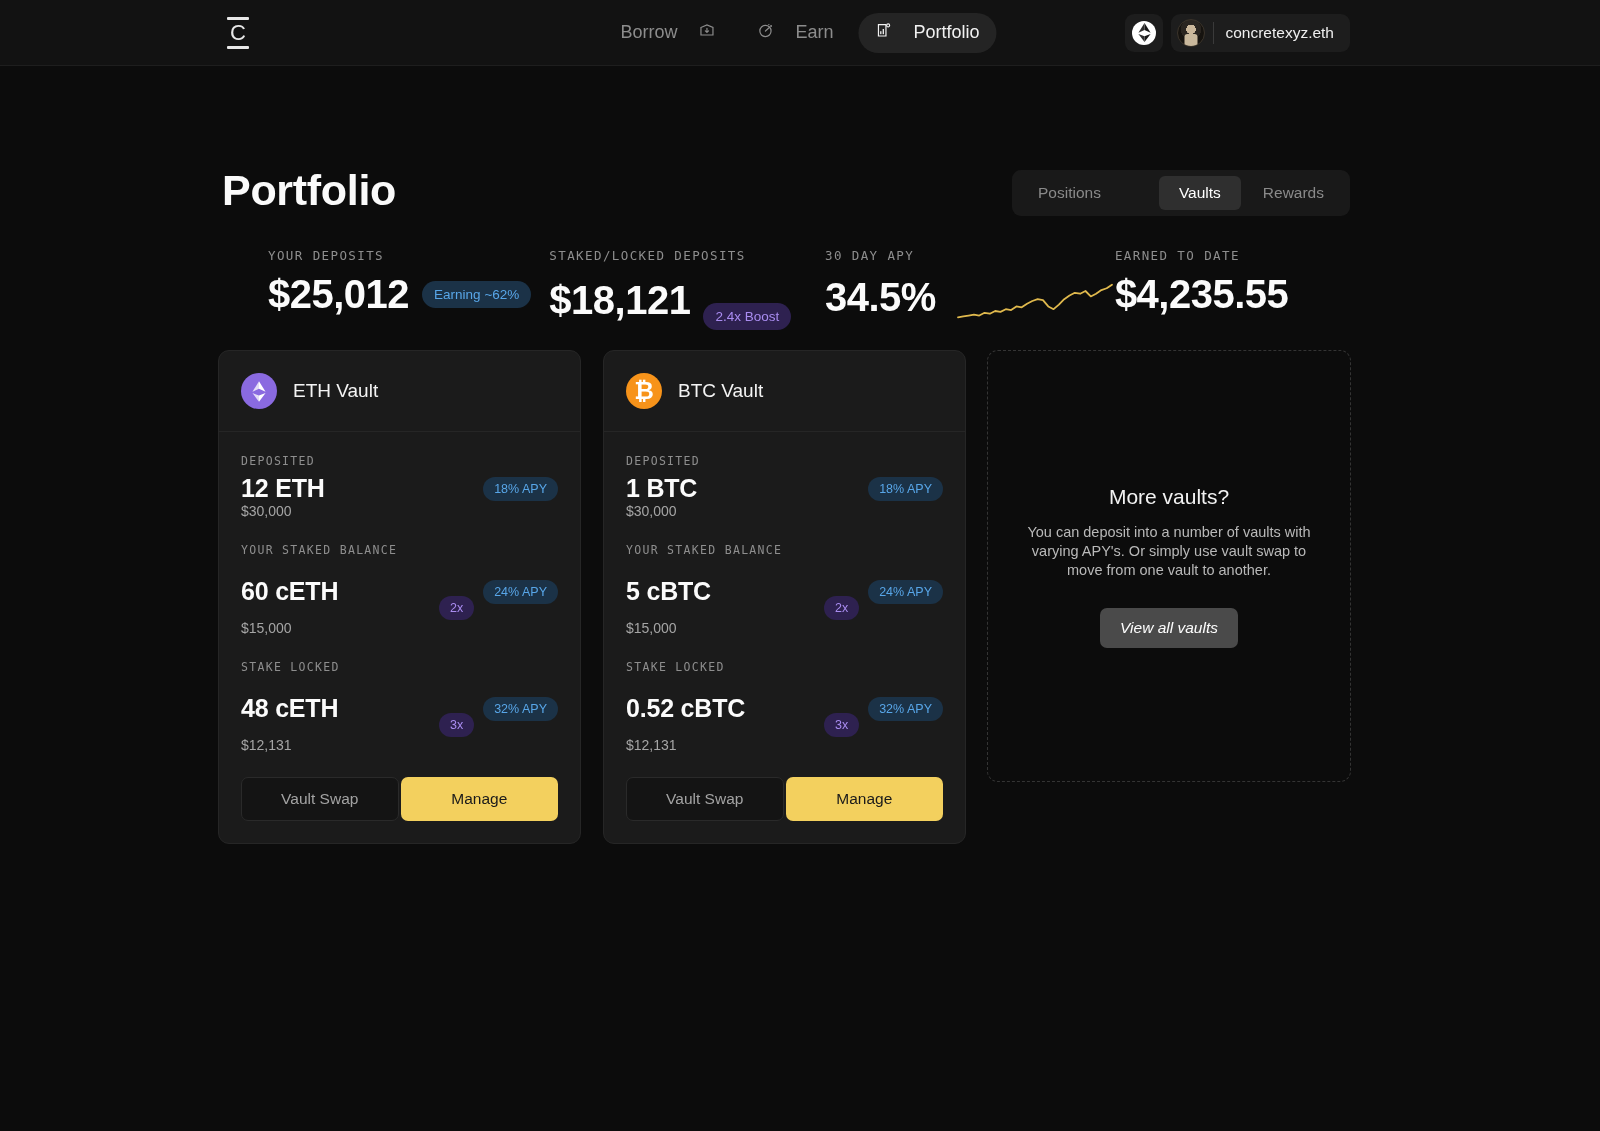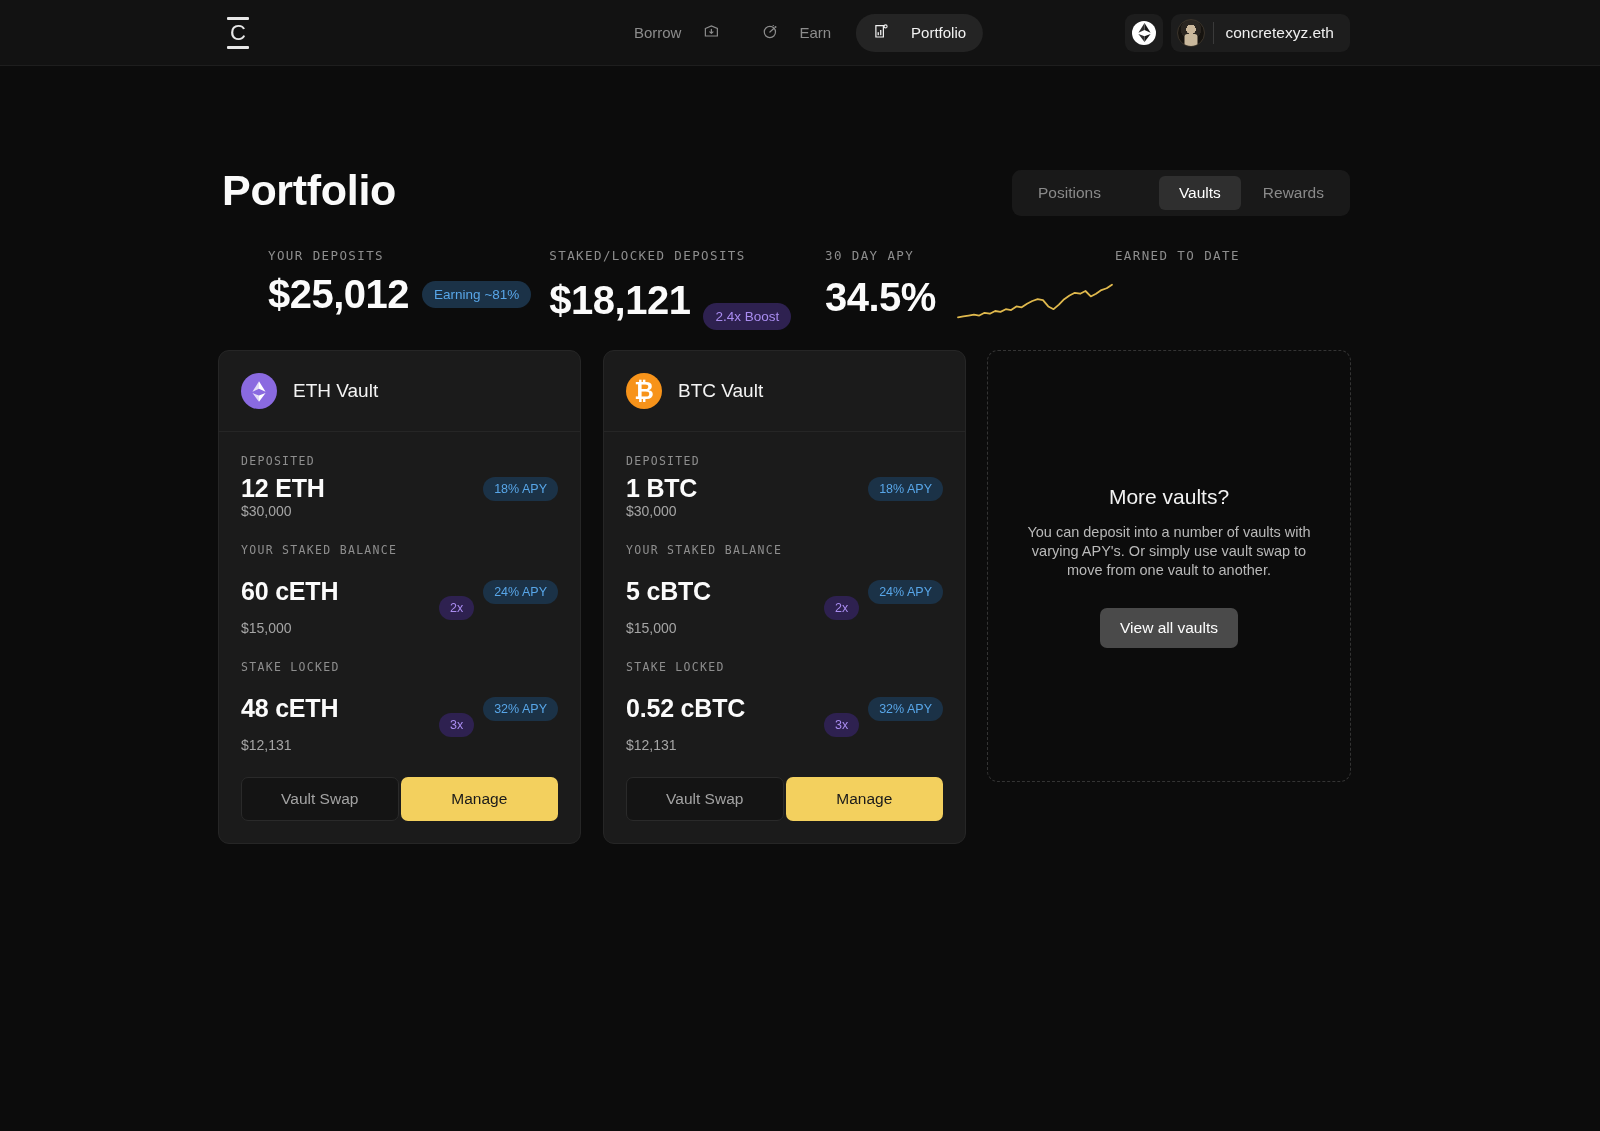--- a/index.html
+++ b/index.html
@@ -60,21 +60,21 @@
     align-items: center;
     gap: 8px;
   }
   .nav-item {
     display: flex;
     align-items: center;
     gap: 21px;
     padding: 9px 17px;
     border-radius: 20px;
     color: #8c8c8c;
-    font-size: 15px;
+    font-size: 18px;
     cursor: pointer;
   }
   .nav-item.active {
     background: #242424;
     color: #f2f2f2;
   }
   .nav-ico { display: block; }
 
   .header-right {
     position: absolute;
@@ -316,20 +316,21 @@
     text-align: center;
     margin-bottom: 28px;
   }
   .empty-btn {
     background: #4a4a4a;
     color: #fdfdfd;
     font-size: 15.5px;
     border-radius: 7px;
     padding: 11px 20px;
     cursor: pointer;
+    font-style: italic;
   }
 </style>
 </head>
 <body>
 
 <div class="topbar">
 
   <div class="logo">
     <div class="bar"></div>
     <div class="cc">C</div>
@@ -402,21 +403,21 @@
     <div class="seg active">Vaults</div>
     <div class="seg">Rewards</div>
   </div>
 
   <div class="stats">
 
     <div class="stat s1">
       <div class="stat-label mono">YOUR DEPOSITS</div>
       <div class="stat-row">
         <div class="stat-value">$25,012</div>
-        <div class="badge badge-blue">Earning ~81%</div>
+        <div class="badge badge-blue">Earning ~62%</div>
       </div>
     </div>
 
     <div class="stat s2">
       <div class="stat-label mono">STAKED/LOCKED DEPOSITS</div>
       <div class="stat-row">
         <div class="stat-value">$18,121</div>
         <div class="badge badge-purple">2.4x Boost</div>
       </div>
     </div>
@@ -426,20 +427,23 @@
       <div class="stat-row">
         <div class="stat-value">34.5%</div>
         <svg class="spark" id="sparkline" width="160" height="46" viewBox="0 0 160 46">
             <polyline points="3.00,39.36 8.31,38.45 13.62,37.55 18.93,36.64 24.24,37.55 29.55,34.82 34.86,35.73 40.17,33.00 45.48,33.91 50.79,31.18 56.10,32.09 61.41,28.45 66.72,29.36 72.03,25.73 77.34,23.00 82.66,21.18 87.97,22.09 93.28,28.45 98.59,31.18 103.90,26.64 109.21,21.18 114.52,17.55 119.83,14.82 125.14,15.73 130.45,13.00 135.76,18.45 141.07,15.73 146.38,12.09 151.69,10.27 157.00,6.64" fill="none" stroke="#e0b94d" stroke-width="1.8" stroke-linejoin="round" stroke-linecap="round"></polyline>
           </svg>
       </div>
     </div>
 
     <div class="stat s4">
       <div class="stat-label mono">EARNED TO DATE</div>
+      <div class="stat-row">
+        <div class="stat-value">$4,235.55</div>
+      </div>
     </div>
 
   </div>
 
   <div class="cards">
 
     <div class="vault-card">
       <div class="vault-head">
         <div class="coin coin-eth">
           <svg width="14" height="21" viewBox="0 0 13 19">

